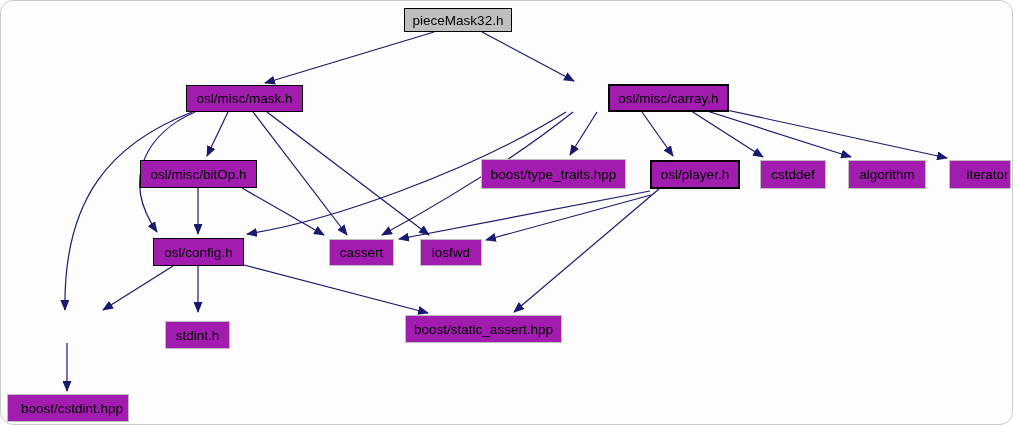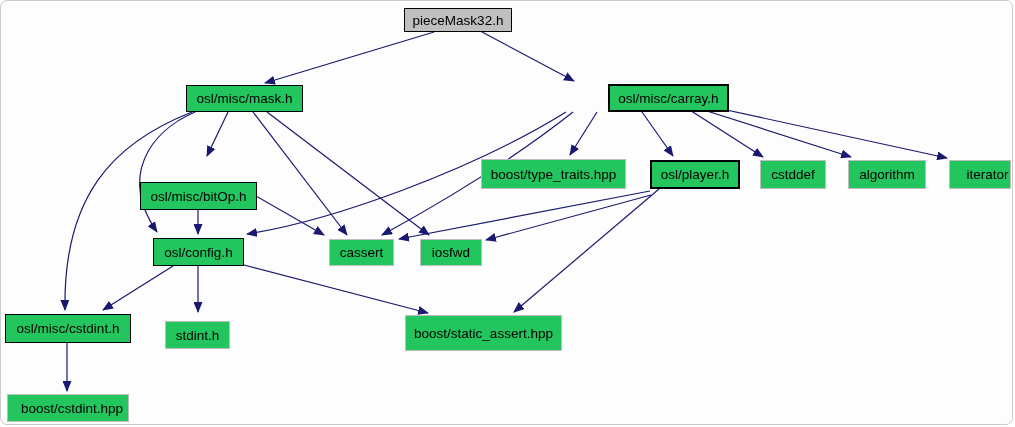--- a/index.html
+++ b/index.html
@@ -1,25 +1,25 @@
 <!DOCTYPE html>
 <html><head>
 <meta charset="utf-8">
 <style>
   html,body{margin:0;padding:0;background:#ffffff;}
   body{width:1015px;height:427px;font-family:"Liberation Sans",sans-serif;}
   #canvas{
     position:relative;width:1013px;height:425px;background:#fcfdfc;
-    border:1px solid #c9cdc9;border-radius:7px;overflow:hidden;box-sizing:border-box;
+    border:1px solid #c9cdc9;border-radius:13px;overflow:hidden;box-sizing:border-box;
   }
   #edges{position:absolute;left:0;top:0;width:1015px;height:427px;z-index:1;}
   .edge{stroke:#191970;stroke-width:1.2;fill:none;}
   .node{
     position:absolute;z-index:2;display:flex;align-items:center;justify-content:center;
-    background:#22c55e;color:#000000;font-size:13.5px;white-space:nowrap;
+    background:#a21caf;color:#000000;font-size:13.5px;white-space:nowrap;
     box-sizing:border-box;
   }
   .node.focus{background:#bfbfbf;border:1.5px solid #000000;}
   .node.linked{border:1px solid #000000;}
   .node.linked.bold{border-width:2px;}
   .node.leaf{border:1px solid #bdbdbd;}
 </style>
 </head>
 <body>
 
@@ -53,27 +53,26 @@
     <path class="edge" d="M658,188 L513,311" marker-end="url(#arrow)" stroke="#191970"></path>
     <path class="edge" d="M172,265 L102,309" marker-end="url(#arrow)" stroke="#191970"></path>
     <path class="edge" d="M197,265 L197,311" marker-end="url(#arrow)" stroke="#191970"></path>
     <path class="edge" d="M243,264 L427,312" marker-end="url(#arrow)" stroke="#191970"></path>
     <path class="edge" d="M66,342 L66,390" marker-end="url(#arrow)" stroke="#191970"></path>
   </svg>
 
   <div class="node focus" style="left:403px;top:7px;width:108px;height:24px;">pieceMask32.h</div>
   <div class="node linked" style="left:185px;top:84px;width:117px;height:27px;">osl/misc/mask.h</div>
   <div class="node linked bold" style="left:563px;top:83px;width:121px;height:28px;margin-left:44px;">osl/misc/carray.h</div>
-  <div class="node linked" style="left:139px;top:159px;width:117px;height:28px;margin-top:22px;">osl/misc/bitOp.h</div>
+  <div class="node linked" style="left:139px;top:159px;width:117px;height:28px;">osl/misc/bitOp.h</div>
   <div class="node leaf" style="left:480px;top:158px;width:145px;height:30px;">boost/type_traits.hpp</div>
   <div class="node linked bold" style="left:649px;top:159px;width:90px;height:29px;">osl/player.h</div>
   <div class="node leaf" style="left:759px;top:159px;width:66px;height:29px;">cstddef</div>
   <div class="node leaf" style="left:847px;top:159px;width:78px;height:29px;text-align:right;">algorithm</div>
   <div class="node leaf" style="left:948px;top:159px;width:62px;height:29px;padding-left:15px;">iterator</div>
   <div class="node linked" style="left:152px;top:237px;width:91px;height:28px;">osl/config.h</div>
   <div class="node leaf" style="left:328px;top:238px;width:65px;height:27px;">cassert</div>
   <div class="node leaf" style="left:419px;top:238px;width:62px;height:27px;">iosfwd</div>
-  <div class="node linked" style="left:4px;top:313px;width:126px;height:29px;">osl/misc/cstdint.h</div>
   <div class="node leaf" style="left:164px;top:320px;width:65px;height:28px;">stdint.h</div>
-  <div class="node leaf" style="left:404px;top:314px;width:157px;height:36px;">boost/static_assert.hpp</div>
+  <div class="node leaf" style="left:404px;top:314px;width:157px;height:28px;">boost/static_assert.hpp</div>
   <div class="node leaf" style="left:6px;top:393px;width:122px;height:28px;padding-left:8px;">boost/cstdint.hpp</div>
 
 </div>
 
 </body></html>

